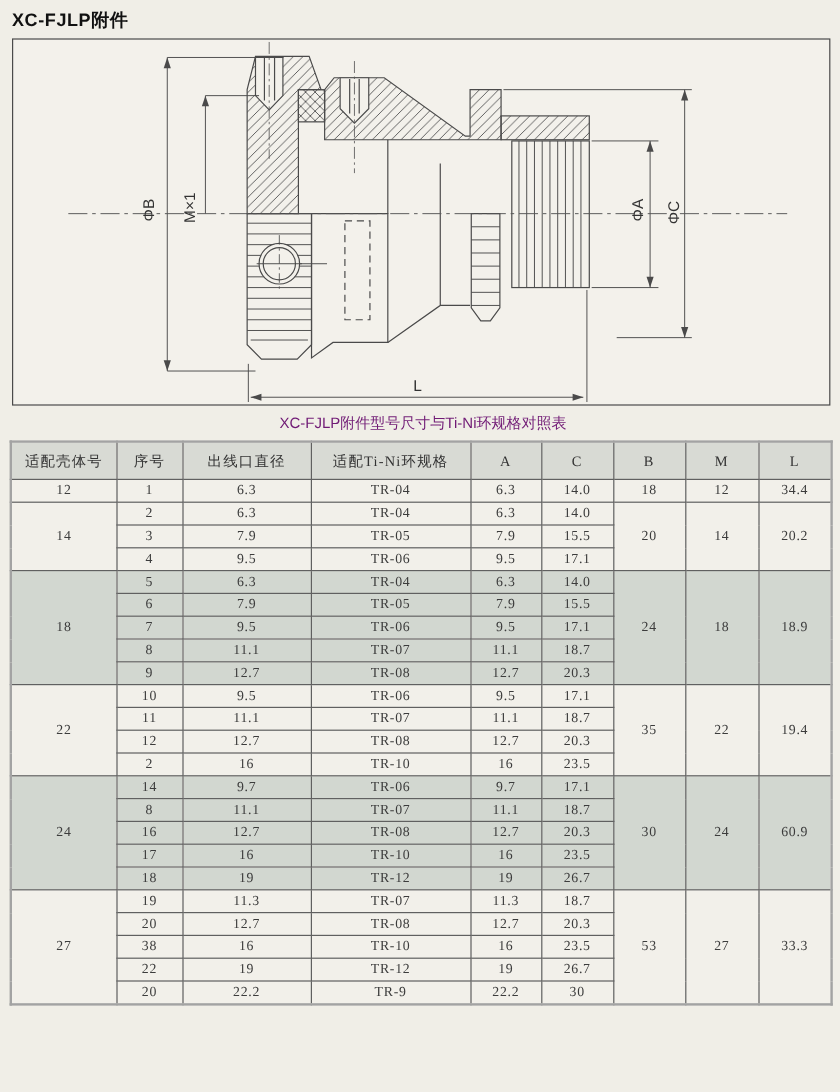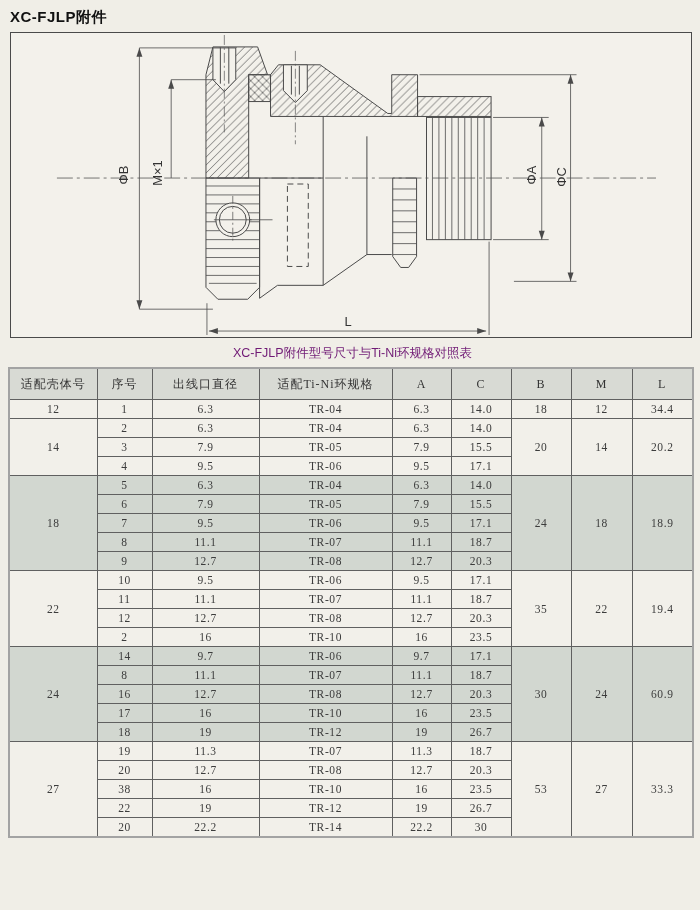--- a/index.html
+++ b/index.html
@@ -321,20 +321,20 @@
         <tr>
           <td>22</td>
           <td>19</td>
           <td>TR-12</td>
           <td>19</td>
           <td>26.7</td>
         </tr>
         <tr>
           <td>20</td>
           <td>22.2</td>
-          <td>TR-14</td>
+          <td>TR-9</td>
           <td>22.2</td>
           <td>30</td>
         </tr>
       </tbody>
   </table>
 
 </div>
 
 </body></html>

